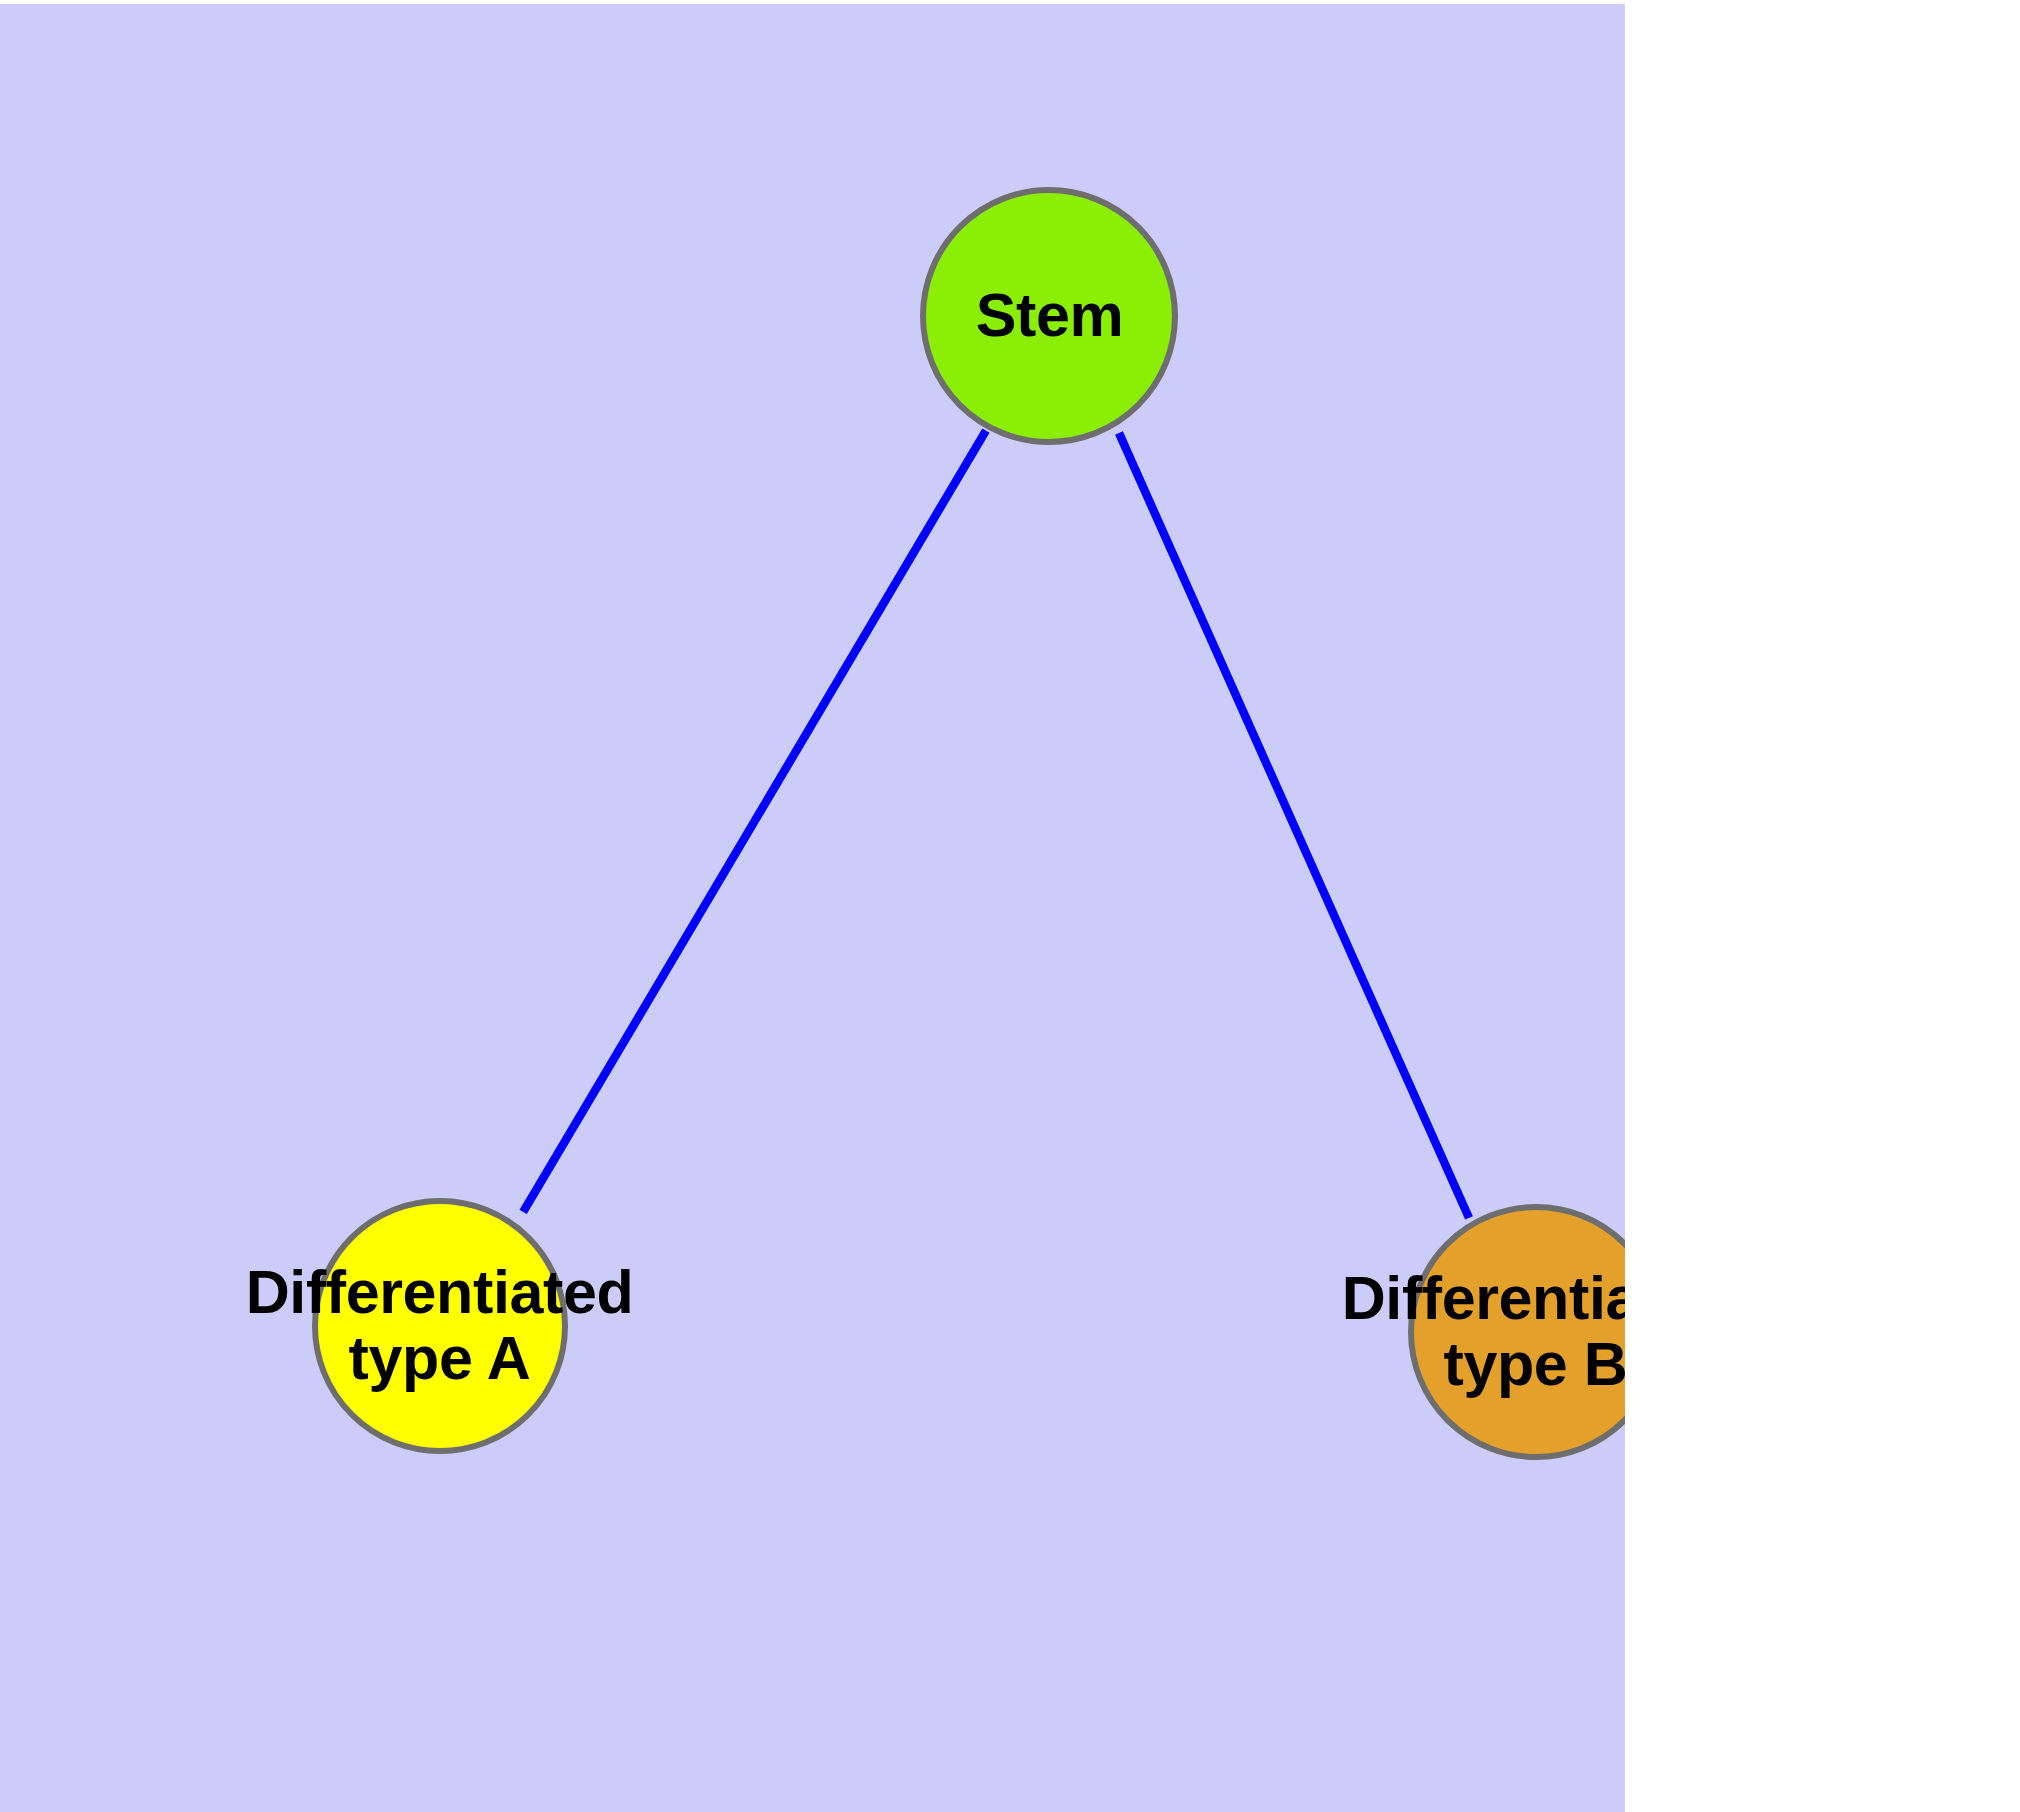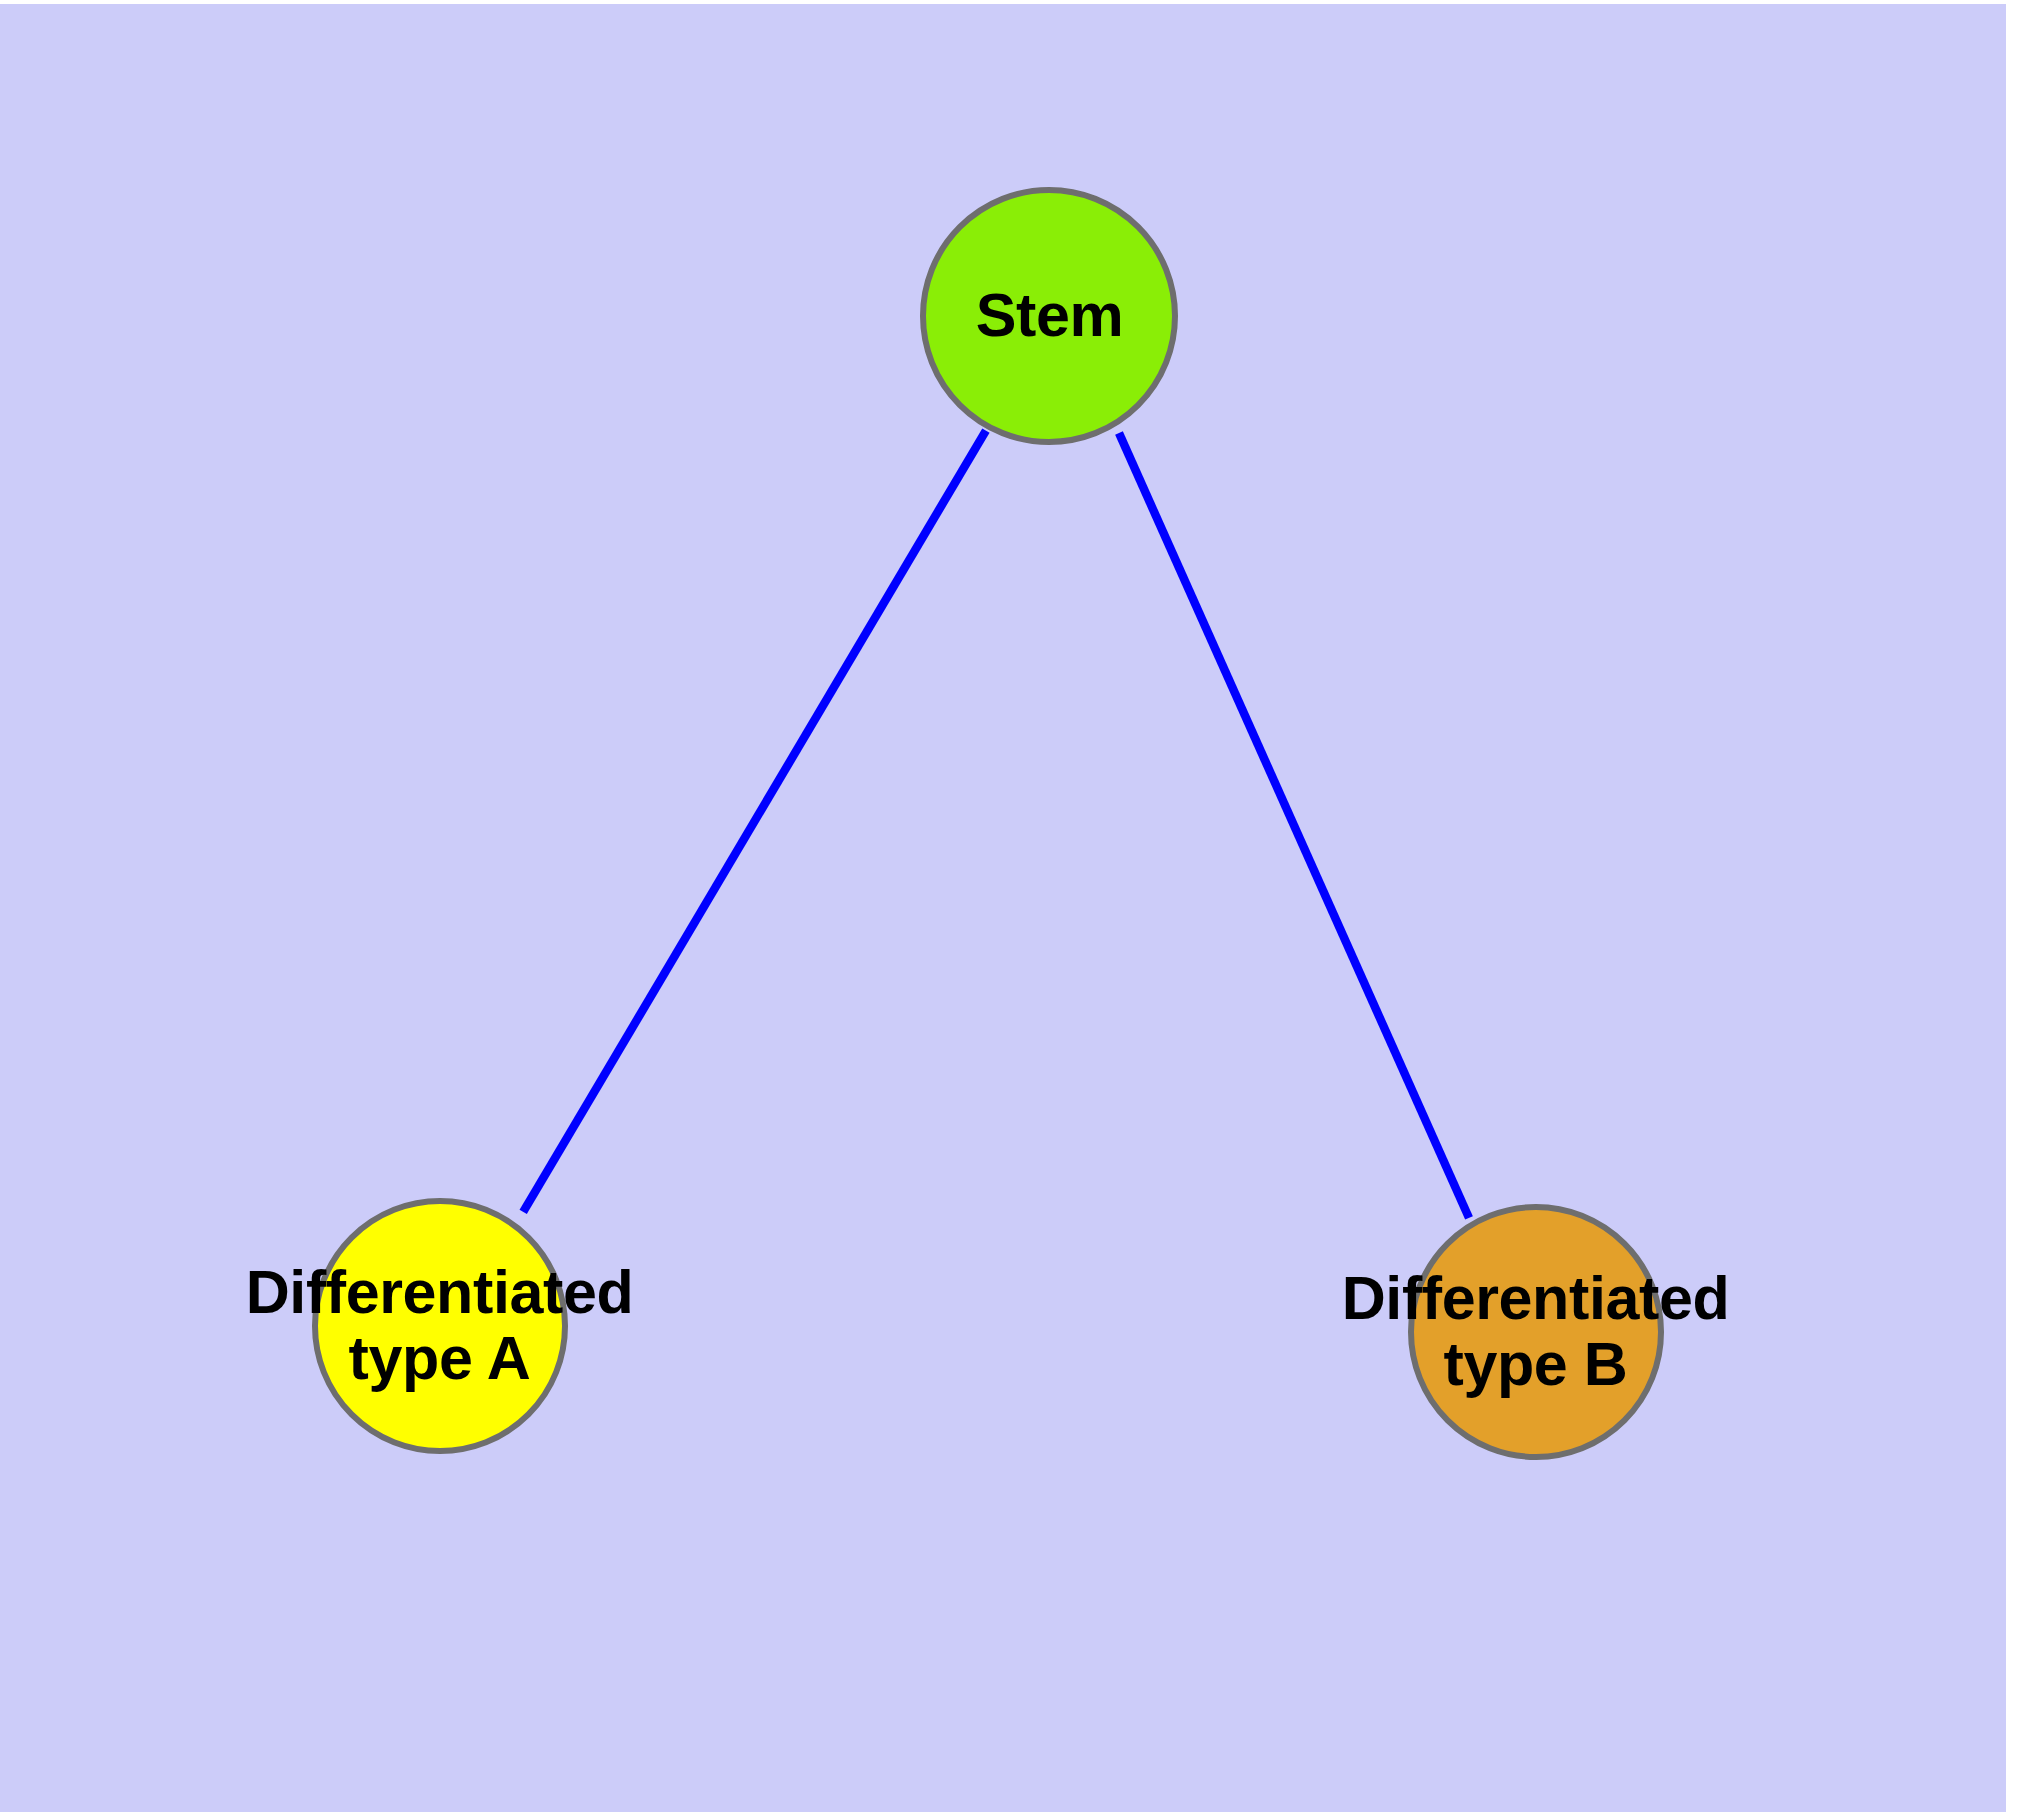--- a/index.html
+++ b/index.html
@@ -6,21 +6,21 @@
   html, body {
     margin: 0;
     padding: 0;
     background: #ffffff;
   }
   body {
     font-family: "Liberation Sans", sans-serif;
   }
   #canvas {
     position: relative;
-    width: 2006px;
+    width: 1625px;
     height: 1812px;
     overflow: hidden;
     background: #ffffff;
   }
   #graph-background {
     position: absolute;
     left: 0;
     top: 4.2px;
     width: 2021px;
     height: 1808px;

